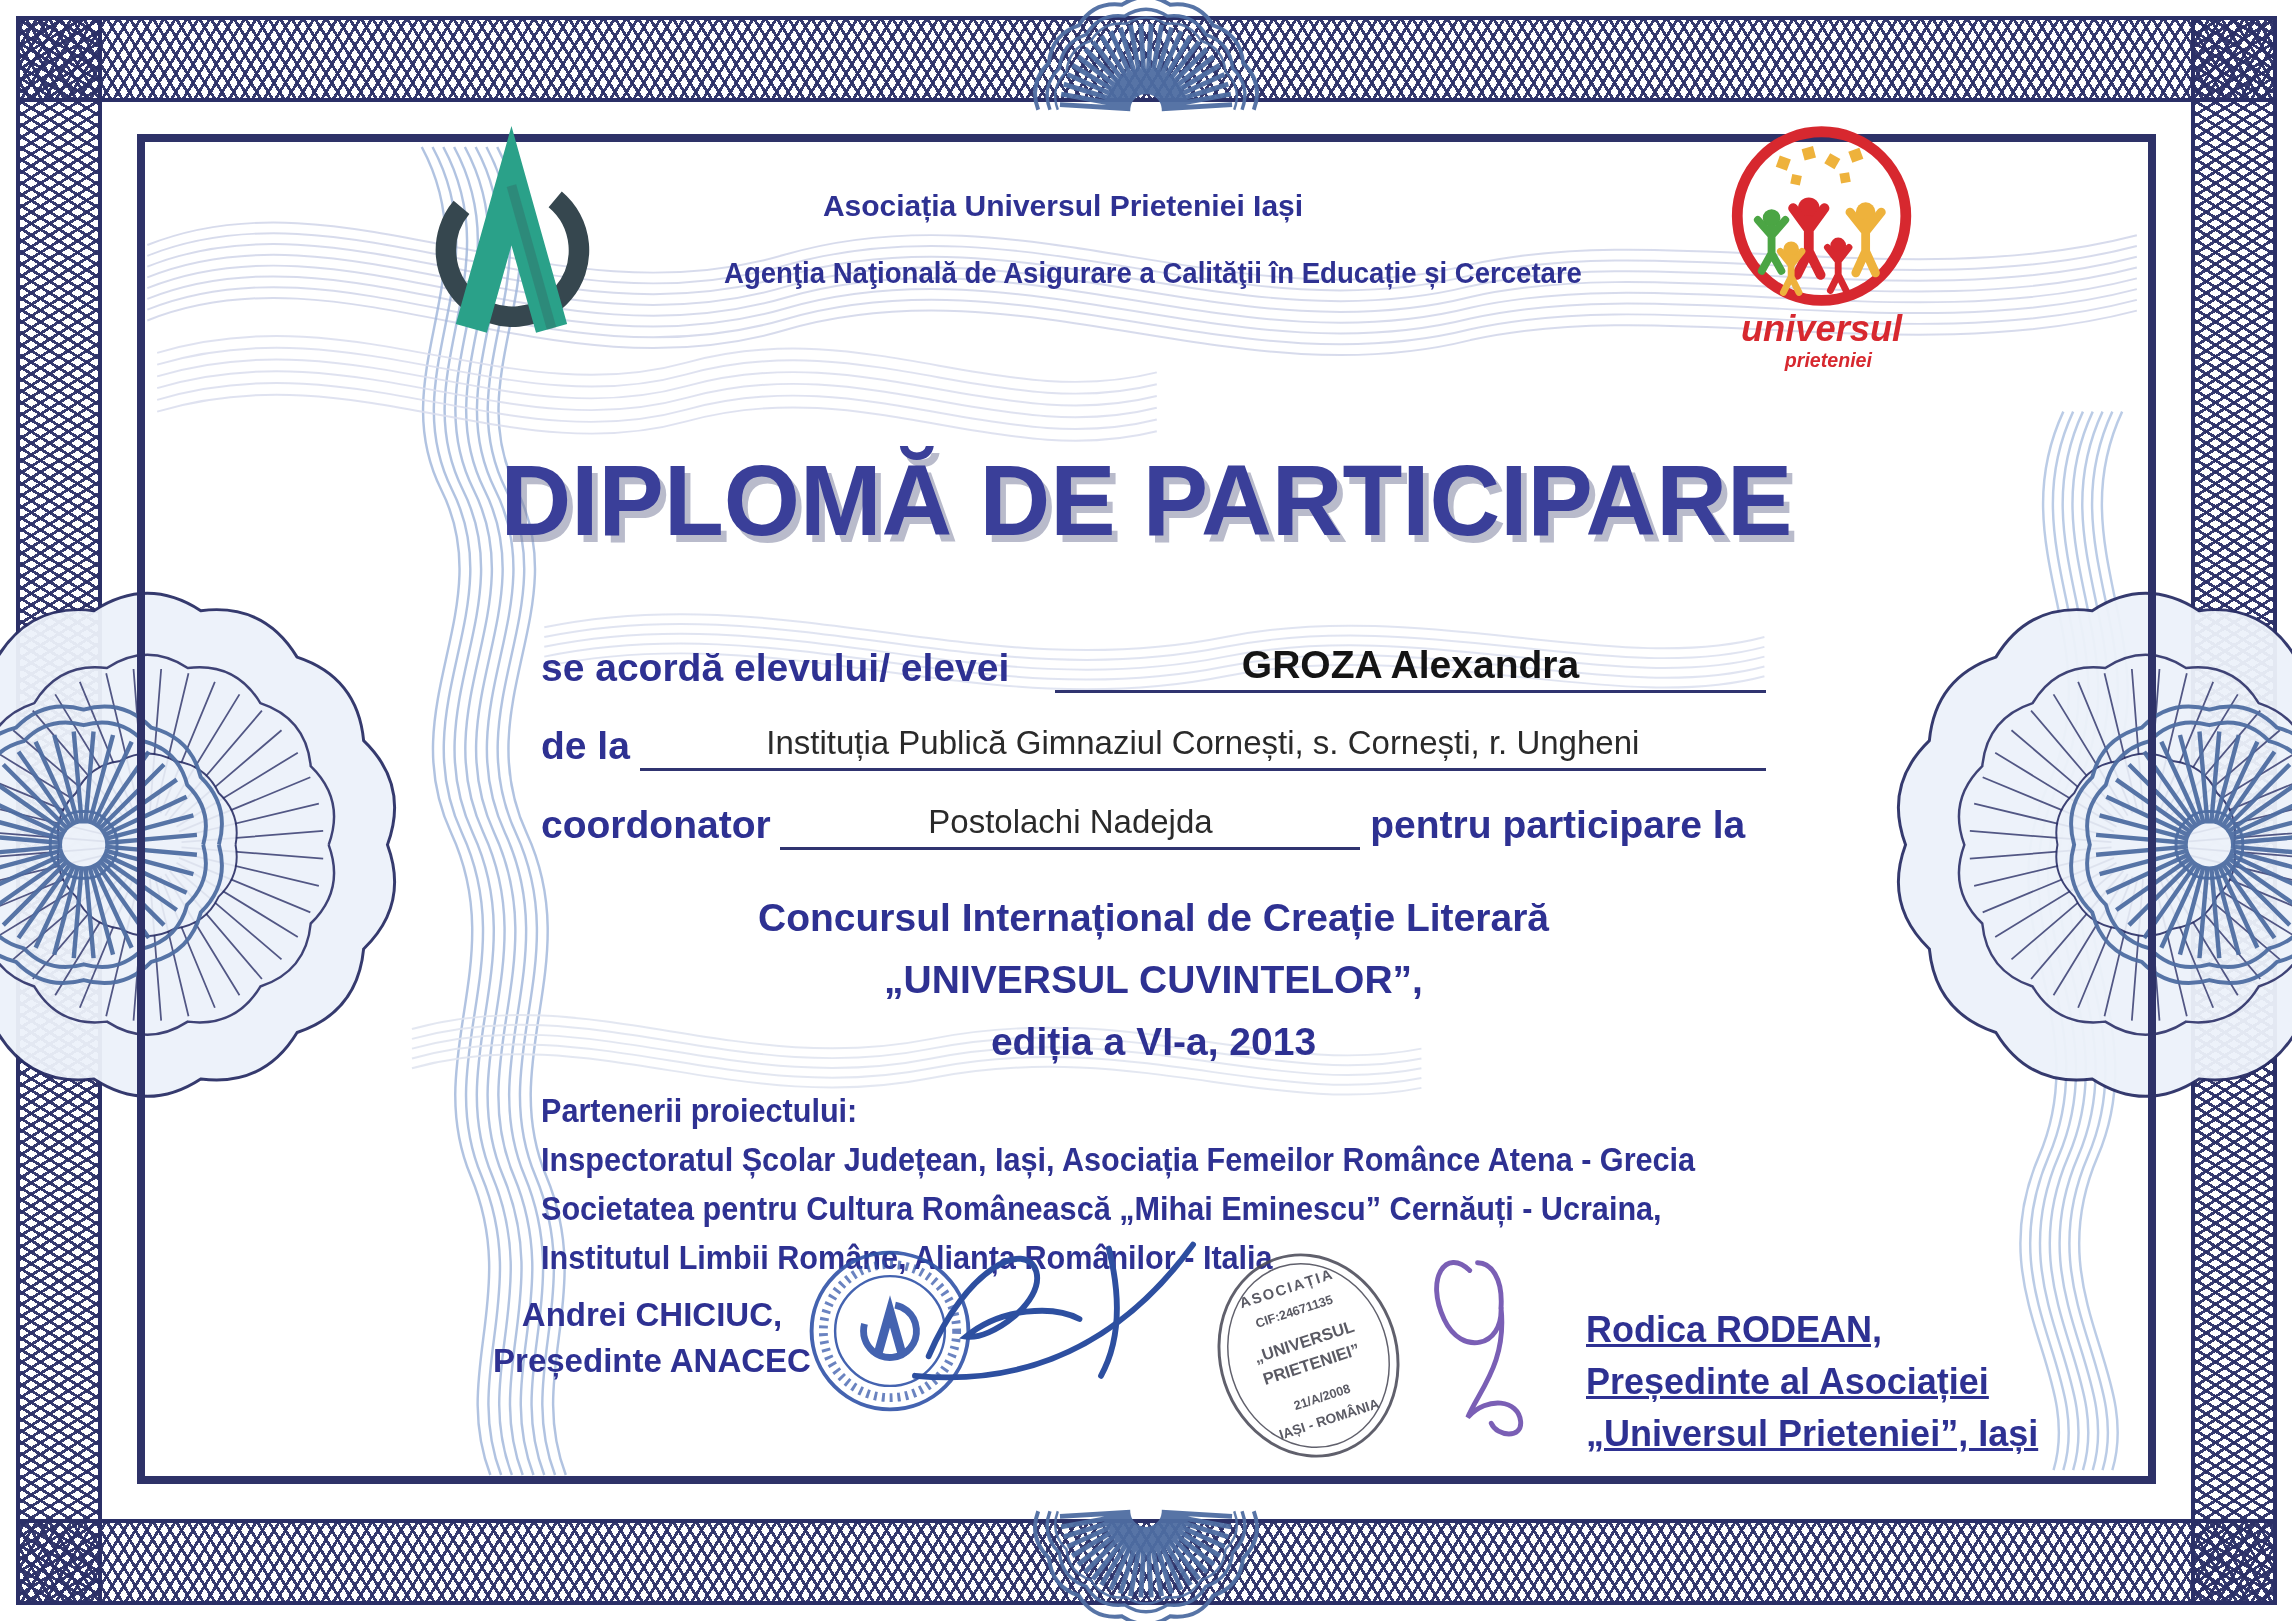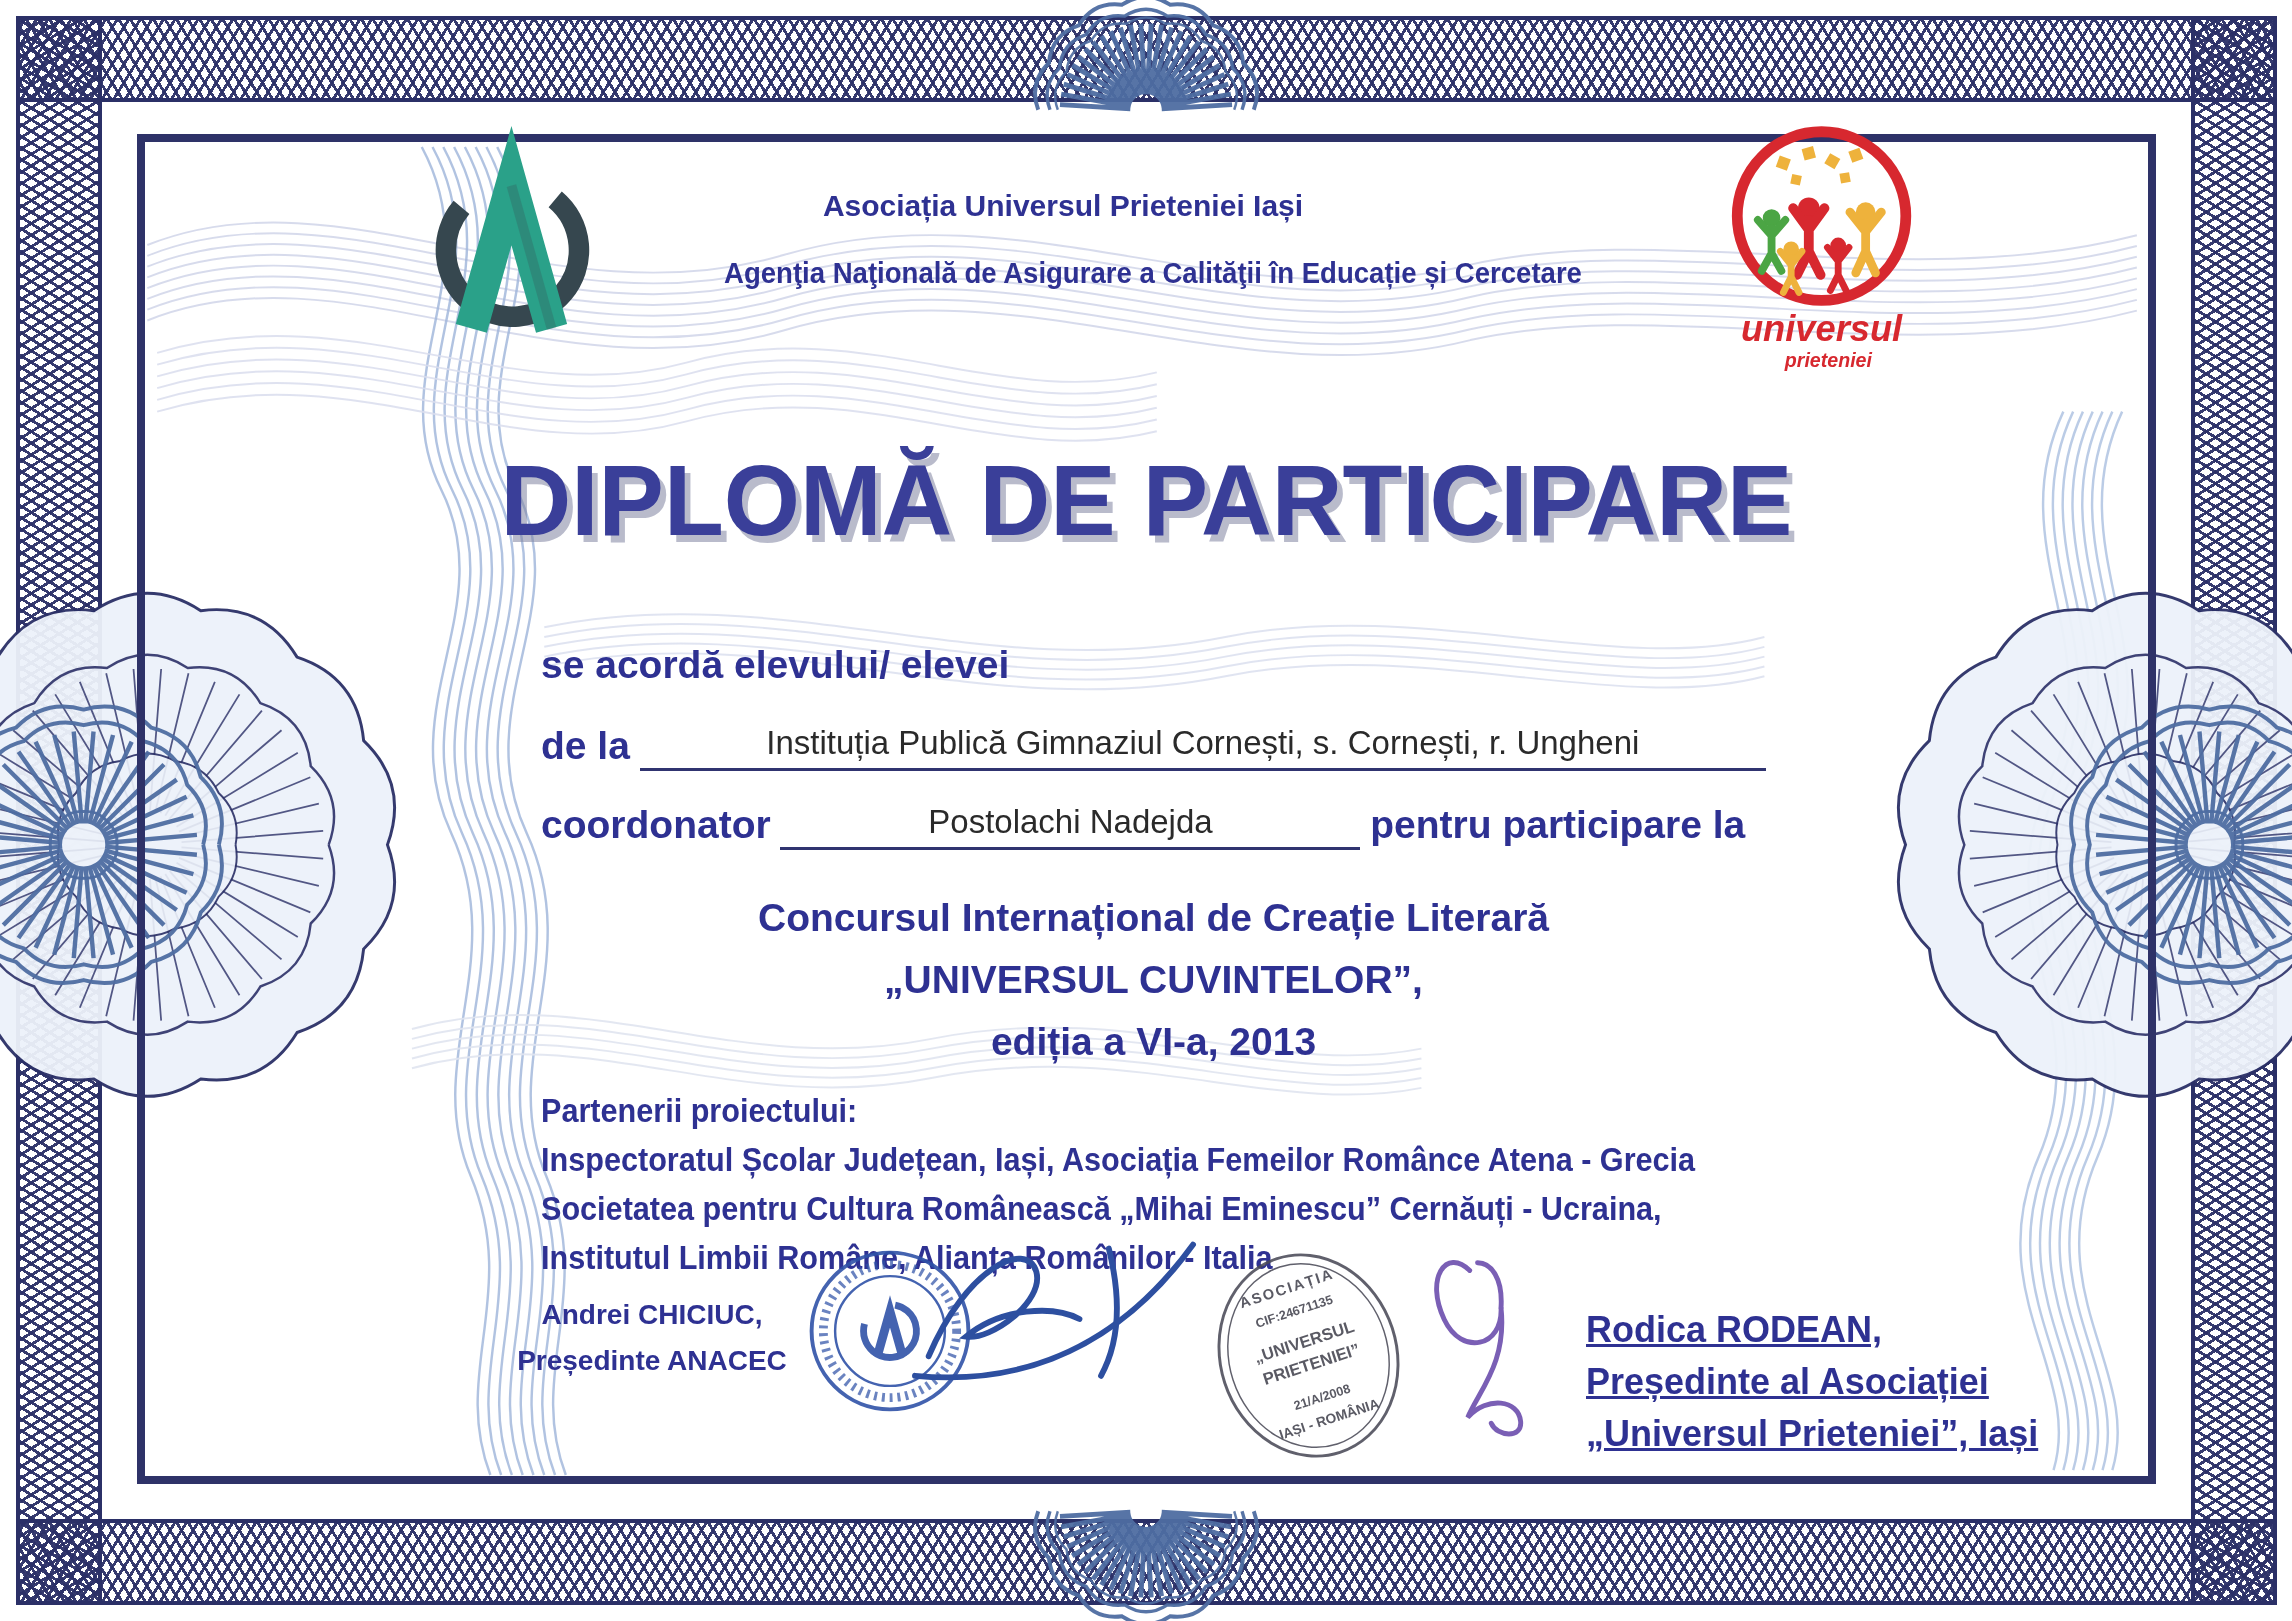--- a/index.html
+++ b/index.html
@@ -36,21 +36,21 @@
   .row .field{flex:1;border-bottom:3.9px solid #303470;text-align:center;line-height:51px;white-space:nowrap;}
   #row1{top:639px;gap:36px;} #row2{top:717px;} #row3{top:796px;}
   #row1 .field{font-size:39px;font-weight:bold;color:#141414;}
   #row2 .field{font-size:33px;font-weight:500;color:#2a2a2a;}
   #row3 .field{flex:0 0 580px;font-size:33px;font-weight:500;color:#2a2a2a;}
   #contest{left:541px;top:887px;width:1225px;text-align:center;color:#2e3192;
            font-weight:bold;font-size:39px;line-height:62px;}
   #partners{left:541px;top:1086px;color:#2e3192;font-weight:bold;font-size:34px;line-height:49px;
             white-space:nowrap;transform:scaleX(.9);transform-origin:left top;}
   #sig-left-text{left:451px;top:1292px;width:402px;text-align:center;color:#2e3192;
-                 font-weight:bold;font-size:28px;line-height:46px;}
+                 font-weight:bold;font-size:33px;line-height:46px;}
   #sig-right-text{left:1586px;top:1304px;color:#2e3192;font-weight:bold;font-size:36px;line-height:52px;white-space:nowrap;text-decoration:underline;}
   svg{display:block;}
 </style>
 </head>
 <body>
 
 <div class="page">
 
   <div class="band h top"></div>
   <div class="band h bottom"></div>
@@ -167,20 +167,21 @@
         </g>
     </g>
     <text x="123" y="236" text-anchor="middle" font-size="37" font-style="italic" font-weight="bold" fill="#d7282f">universul</text>
     <text x="130" y="262" text-anchor="middle" font-size="20" font-style="italic" font-weight="bold" fill="#d7282f">prieteniei</text>
   </svg>
 
   <div id="title" class="abs">DIPLOMĂ DE PARTICIPARE</div>
 
   <div id="row1" class="row">
     <span class="lbl">se acordă elevului/ elevei</span>
+    <span class="field">GROZA Alexandra</span>
   </div>
   <div id="row3" class="row">
     <span class="lbl">coordonator</span>
     <span class="field">Postolachi Nadejda</span>
     <span class="lbl after">pentru participare la</span>
   </div>
   <div id="row2" class="row">
     <span class="lbl">de la</span>
     <span class="field">Instituția Publică Gimnaziul Cornești, s. Cornești, r. Ungheni</span>
   </div>

